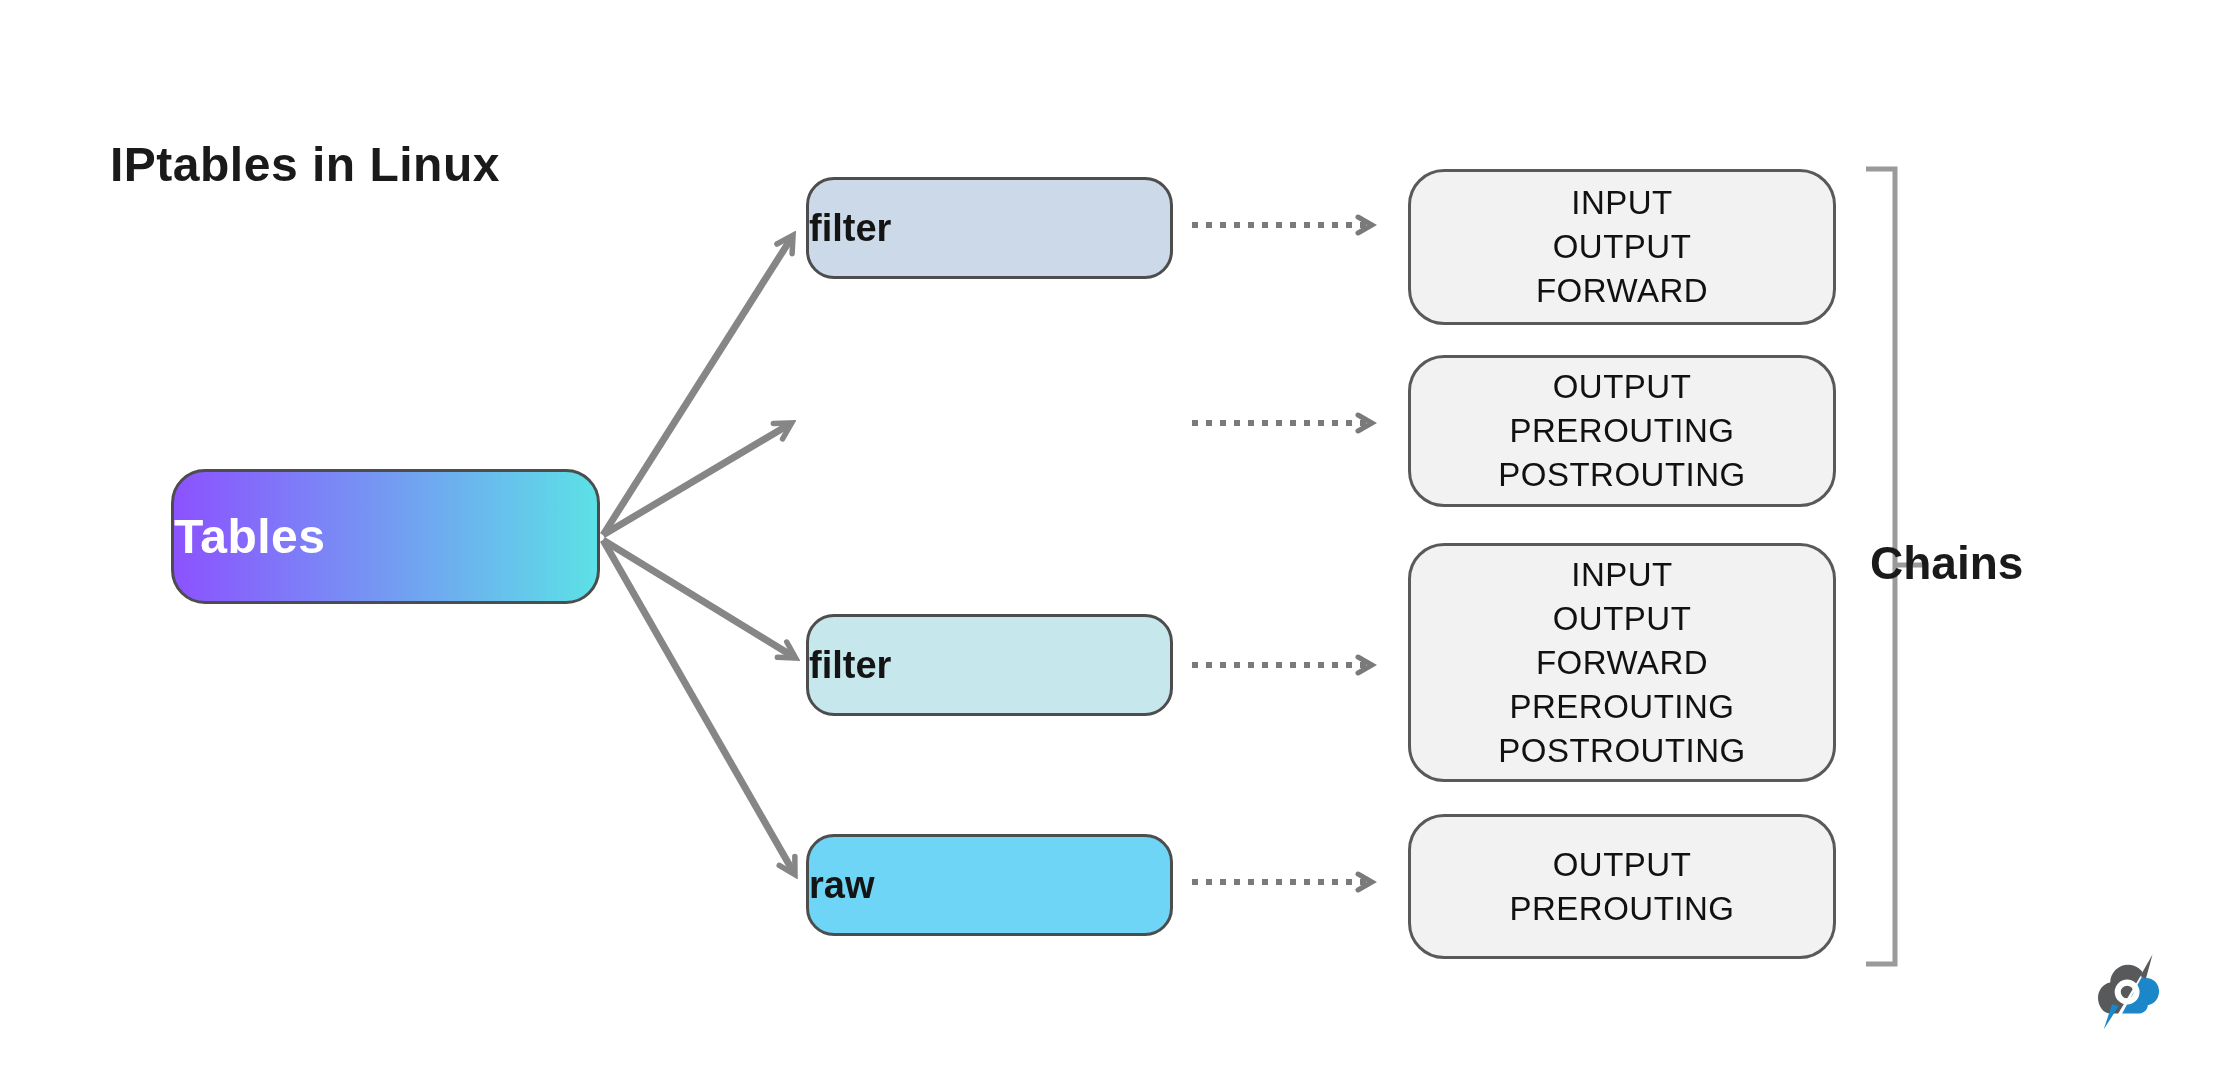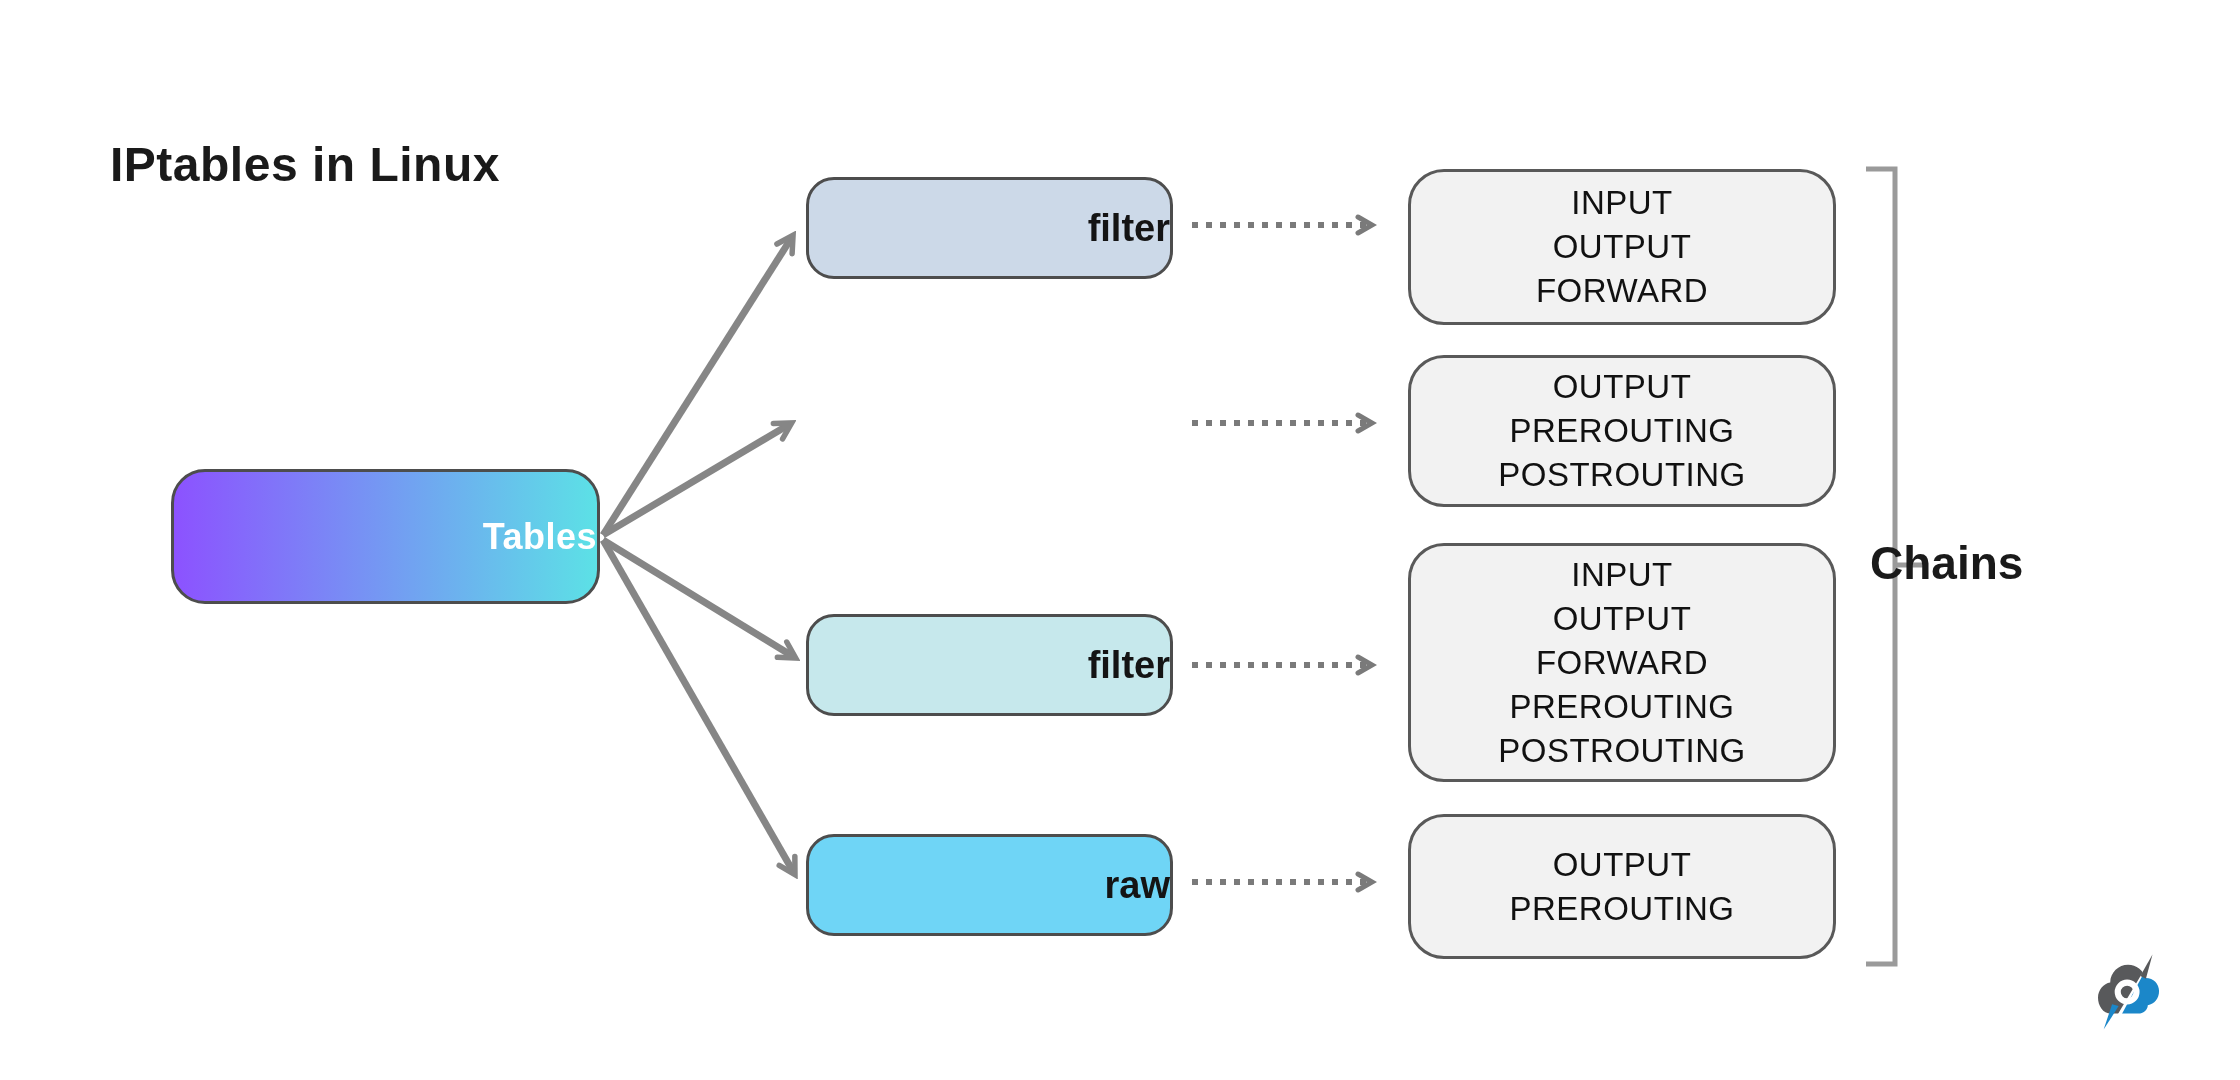--- a/index.html
+++ b/index.html
@@ -5,28 +5,28 @@
   html,body{margin:0;padding:0;background:#ffffff;}
   .canvas{
     position:relative;width:2240px;height:1080px;background:#ffffff;
     font-family:"Liberation Sans", sans-serif;overflow:hidden;margin-top:27px;
   }
   .title{
     position:absolute;left:110px;top:110px;
     font-size:48px;font-weight:bold;color:#1a1a1a;letter-spacing:0.5px;
   }
   .node{
-    position:absolute;display:flex;align-items:center;justify-content:flex-end;
+    position:absolute;display:flex;align-items:center;justify-content:flex-start;
     box-sizing:border-box;border:3px solid var(--box-border,#4d4d4d);
   }
   .tables-node{
     left:171px;top:442px;width:429px;height:135px;border-radius:34px;
     background:linear-gradient(90deg,var(--root-gradient-start,#8C52FF),var(--root-gradient-end,#5CE1E6));
   }
-  .tables-node .lbl{color:#ffffff;font-size:36px;font-weight:bold;letter-spacing:0.5px;}
+  .tables-node .lbl{color:#ffffff;font-size:48px;font-weight:bold;letter-spacing:0.5px;}
   .table-node{left:806px;width:367px;height:102px;border-radius:28px;}
   .table-node .lbl{color:#141414;font-size:38px;font-weight:bold;}
   .table-node.filter{top:150px;background:var(--filter-fill,#CCD9E8);}
   .table-node.nat{top:345px;background:var(--nat-fill,#DBF2FB);}
   .table-node.mangle{top:587px;background:var(--mangle-fill,#C6E8EC);}
   .table-node.raw{top:807px;background:var(--raw-fill,#6FD5F6);}
   .chain-box{
     position:absolute;left:1408px;width:428px;box-sizing:border-box;
     background:var(--chain-box-fill,#F2F2F2);border:3px solid var(--chain-border,#595959);
     border-radius:36px;display:flex;flex-direction:column;align-items:center;justify-content:center;

